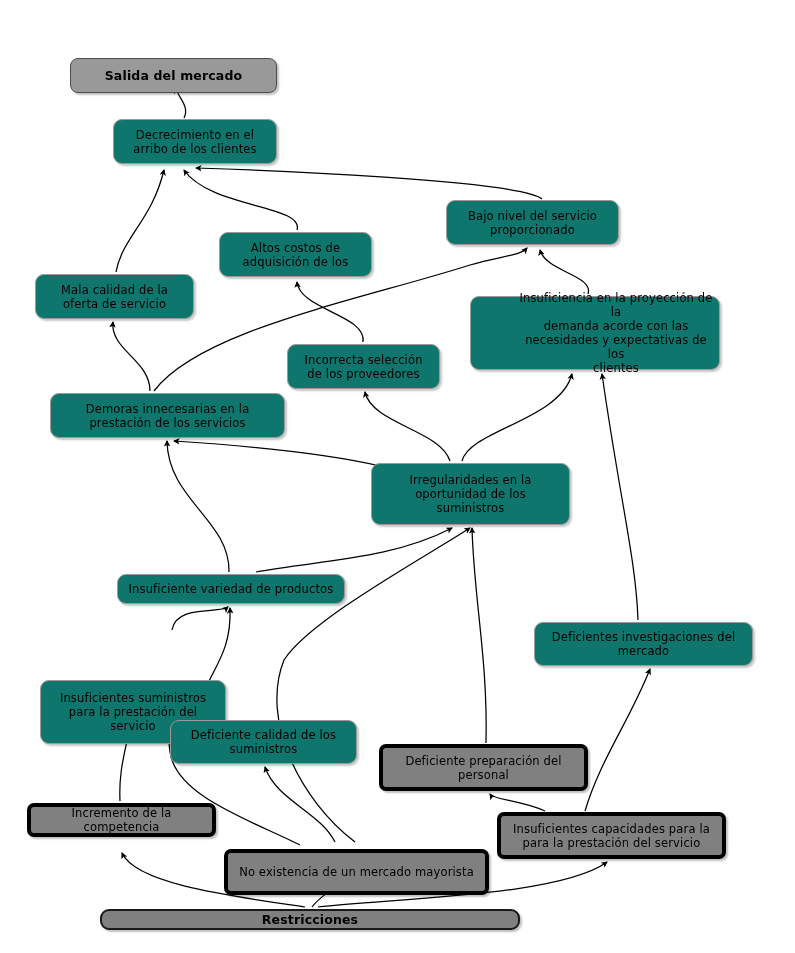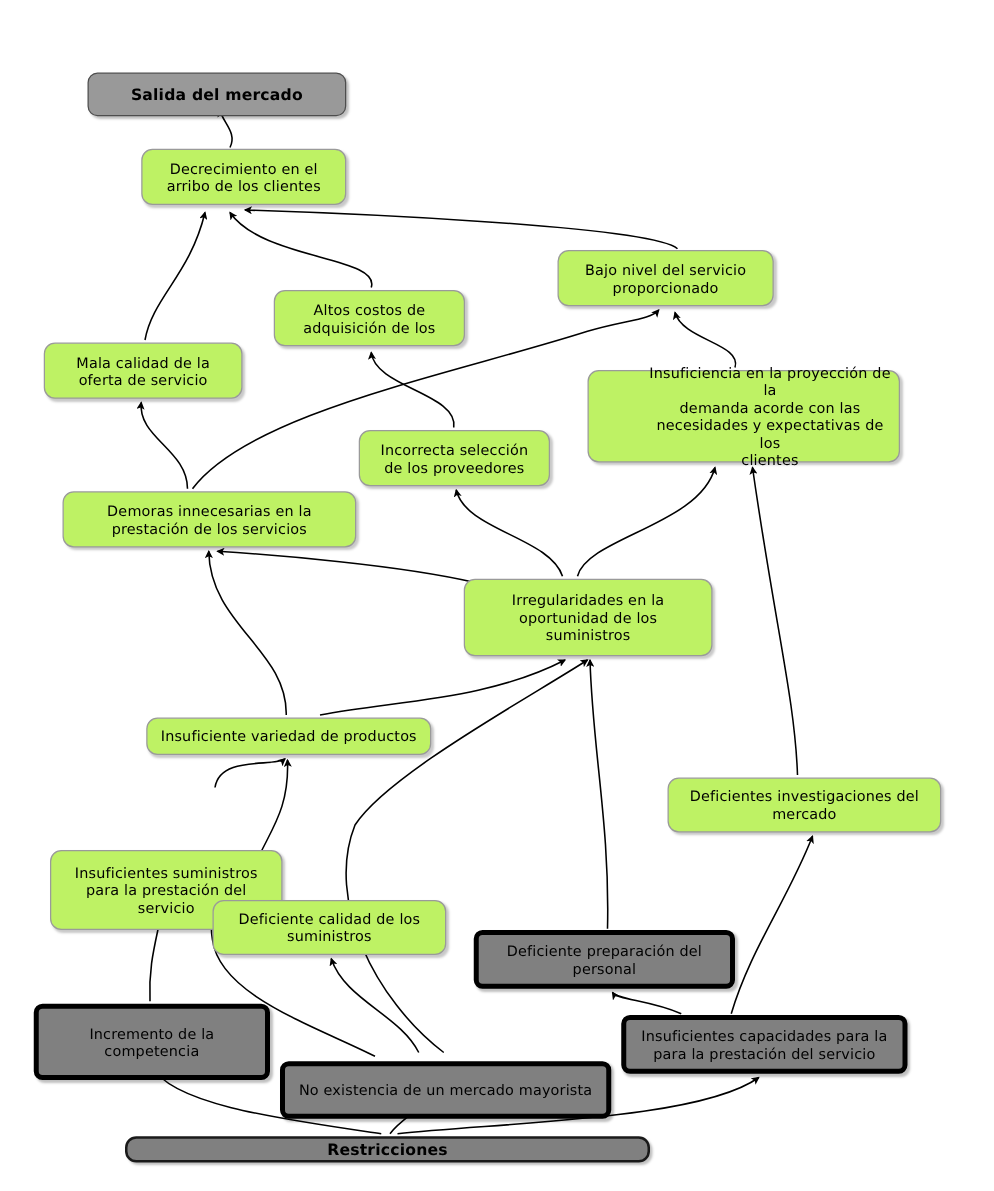--- a/index.html
+++ b/index.html
@@ -15,21 +15,21 @@
     text-align:center;
     border-radius:9px;
     font-size:11.5px;
     line-height:14px;
     color:#000000;
     letter-spacing:.15px;
     padding:2px 6px;
     white-space:pre-line;
   }
   .node.light{
-    background:#bef264;
+    background:#0f766e;
     border:1px solid #9a9a9a;
     box-shadow:2px 2px 2px rgba(0,0,0,.22);
   }
   .node.dark{
     background:#808080;
     border:4px solid #000000;
     box-shadow:2px 2px 2px rgba(0,0,0,.25);
     border-radius:7px;
   }
   .node.top{
@@ -140,21 +140,21 @@
       <div class="node light" style="left: 117px; top: 574px; width: 228px; height: 30px;">Insuficiente variedad  de productos</div>
       <div class="node light" style="left: 534px; top: 622px; width: 219px; height: 44px;">Deficientes investigaciones  del
 mercado</div>
       <div class="node light" style="left: 40px; top: 632px; width: 186px; height: 64px; margin-top: 48px;">Insuficientes suministros
 para la prestación  del
 servicio</div>
       <div class="node light" style="left: 170px; top: 720px; width: 187px; height: 44px;">Deficiente calidad de los
 suministros</div>
       <div class="node dark" style="left: 379px; top: 744px; width: 209px; height: 47px;">Deficiente  preparación  del
 personal</div>
-      <div class="node dark" style="left: 27px; top: 803px; width: 189px; height: 61px;">Incremento  de la
+      <div class="node dark" style="left: 27px; top: 803px; width: 189px; height: 34px;">Incremento  de la
 competencia</div>
       <div class="node dark" style="left: 497px; top: 812px; width: 229px; height: 47px;">Insuficientes capacidades para la
 para la prestación del servicio</div>
       <div class="node dark" style="left: 224px; top: 849px; width: 265px; height: 46px;">No existencia de un mercado mayorista</div>
       <div class="node root" style="left: 100px; top: 909px; width: 420px; height: 21px;">Restricciones</div>
     </div>
 
 </div>
 
 </body></html>

